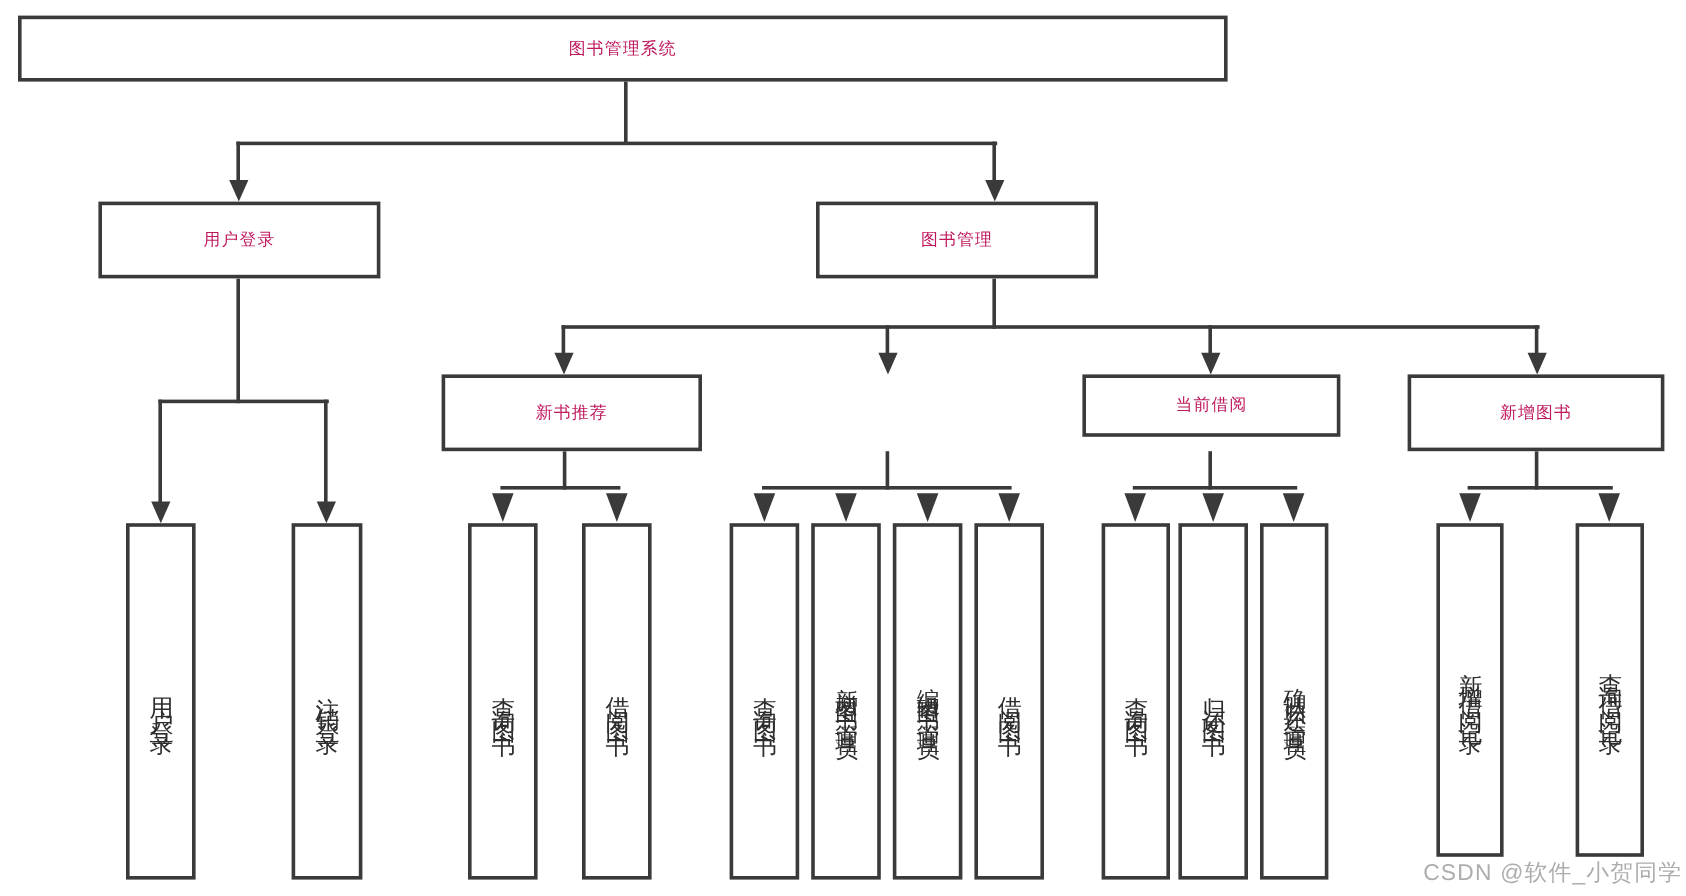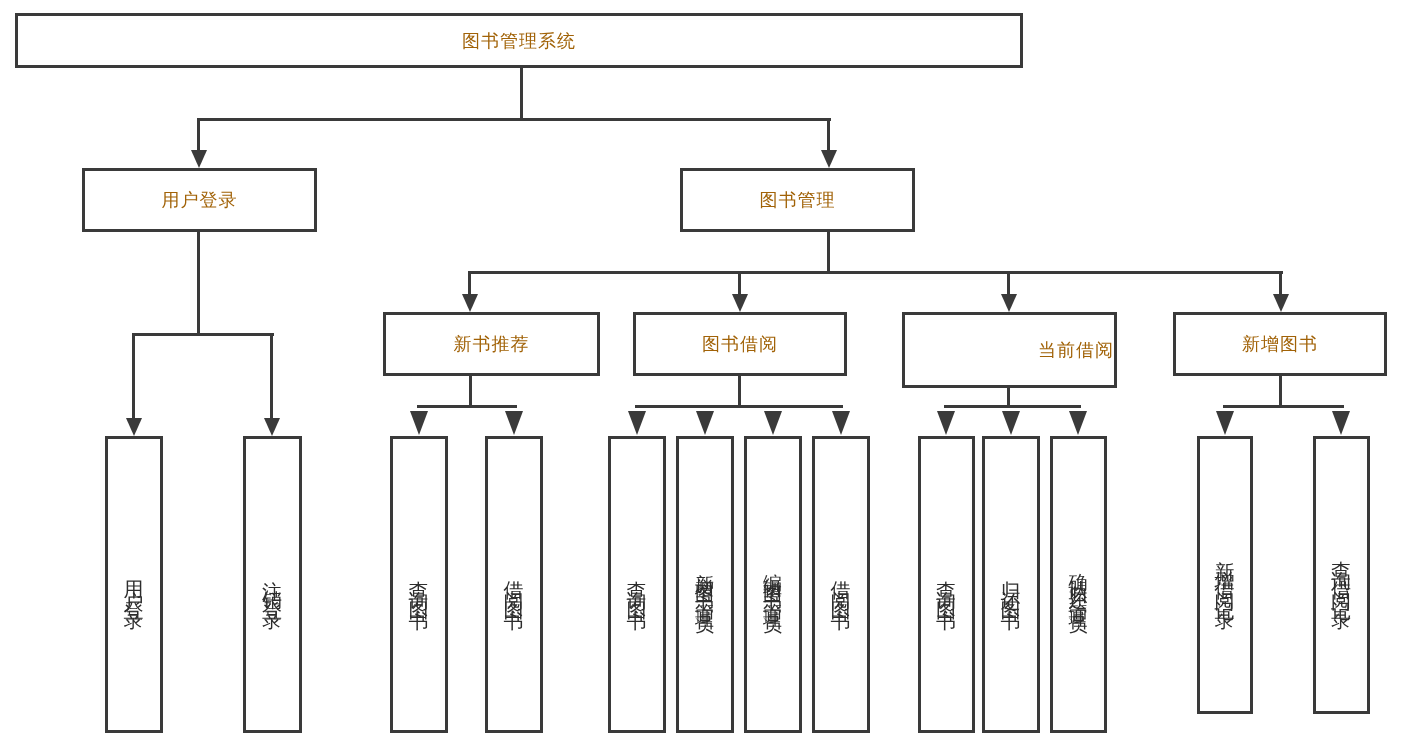--- a/index.html
+++ b/index.html
@@ -14,22 +14,22 @@
     position:absolute;
     background:#ffffff;
     border:3px solid #3a3a3a;
     box-sizing:border-box;
     display:flex;
     align-items:center;
     justify-content:center;
     z-index:2;
   }
   .hlabel{
-    font-size:18px;
-    color:#a16207;
+    font-size:14px;
+    color:#be185d;
     letter-spacing:1px;
     white-space:nowrap;
   }
   .vlabel{
     writing-mode:vertical-rl;
     text-orientation:mixed;
     font-size:20px;
     letter-spacing:10px;
     color:#2d2d2d;
     line-height:1;
@@ -119,27 +119,24 @@
     <span class="hlabel">图书管理系统</span>
   </div>
 
   <div class="box" style="left:82px;top:168px;width:235px;height:64px;">
     <span class="hlabel">用户登录</span>
   </div>
   <div class="box" style="left:680px;top:168px;width:235px;height:64px;">
     <span class="hlabel">图书管理</span>
   </div>
 
-  <div class="box" style="left:383px;top:312px;width:217px;height:64px;">
+  <div class="box" style="left:368px;top:312px;width:217px;height:64px;">
     <span class="hlabel">新书推荐</span>
   </div>
-  <div class="box" style="left:633px;top:312px;width:214px;height:64px;">
-    <span class="hlabel">图书借阅</span>
-  </div>
-  <div class="box" style="left:902px;top:312px;width:215px;height:76px;justify-content:flex-end;">
+  <div class="box" style="left:902px;top:312px;width:215px;height:52px;">
     <span class="hlabel">当前借阅</span>
   </div>
   <div class="box" style="left:1173px;top:312px;width:214px;height:64px;">
     <span class="hlabel">新增图书</span>
   </div>
 
   <div class="box leaf" style="left:105px;top:436px;width:58px;height:297px;">
     <span class="vlabel">用户登录</span>
   </div>
   <div class="box leaf" style="left:243px;top:436px;width:59px;height:297px;">
@@ -176,14 +173,15 @@
     <span class="vlabel long">确认归还（管理员）</span>
   </div>
 
   <div class="box leaf" style="left:1197px;top:436px;width:56px;height:278px;">
     <span class="vlabel">新增借阅记录</span>
   </div>
   <div class="box leaf" style="left:1313px;top:436px;width:57px;height:278px;">
     <span class="vlabel">查询借阅记录</span>
   </div>
 
+  <div class="watermark">CSDN @软件_小贺同学</div>
 
 </div>
 
 </body></html>

